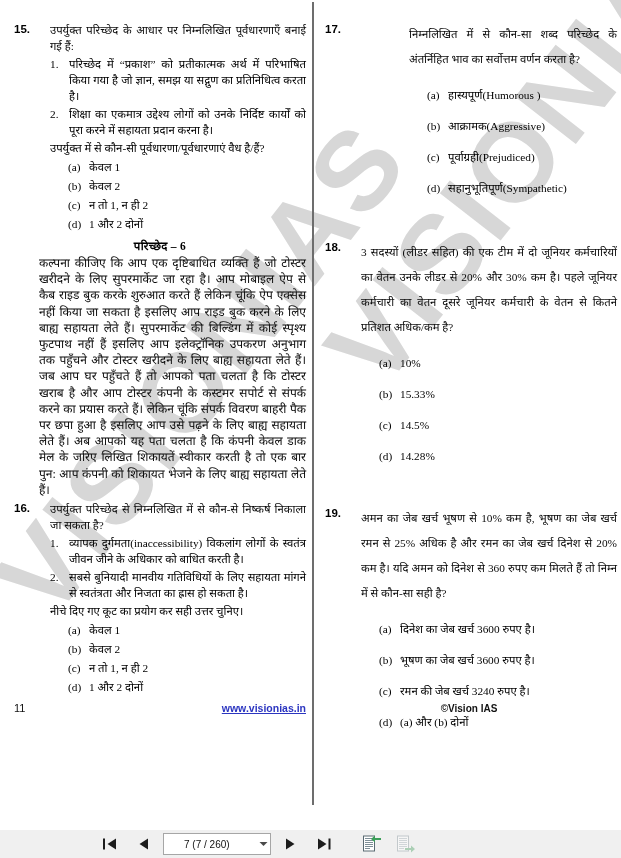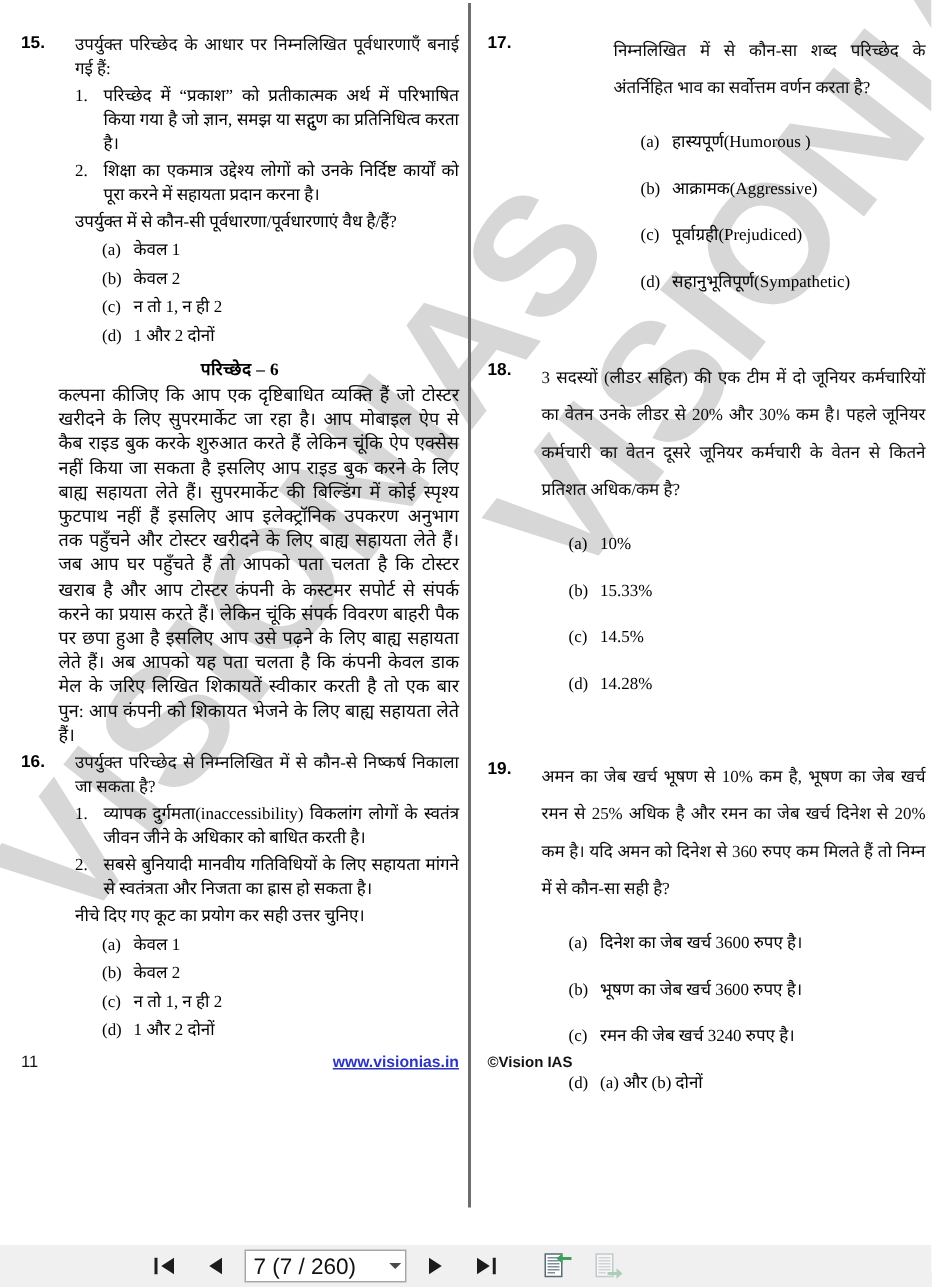--- a/index.html
+++ b/index.html
@@ -179,21 +179,21 @@
   
   .pg-footer {
     position: absolute;
     bottom: 42px;
     left: 0;
     right: 0;
     display: flex;
     align-items: baseline;
   }
   #footer-left  { justify-content: space-between; }
-  #footer-right { justify-content: flex-start; }
+  #footer-right { justify-content: center; }
   .pg-num {
     font-family: "Liberation Sans", sans-serif;
     font-size: 11px;
     color: #111;
     margin-top: 32px;
   }
   .pg-url {
     font-family: "Liberation Sans", sans-serif;
     font-size: 10.5px;
     font-weight: bold;
@@ -239,23 +239,23 @@
     background: #ffffff;
     border: 1px solid #a6a6a6;
     display: flex;
     align-items: center;
     margin: 0 6px;
     position: relative;
   }
   #page-field-value {
     flex: 1 1 auto;
     font-family: "Liberation Sans", sans-serif;
-    font-size: 15px;
+    font-size: 10px;
     color: #111;
-    padding-left: 5px;
+    padding-left: 20px;
     white-space: nowrap;
   }
   #page-field-caret {
     width: 14px;
     flex: 0 0 14px;
     display: flex;
     align-items: center;
     justify-content: center;
   }
   .gap-sm { width: 8px; flex: 0 0 8px; }

